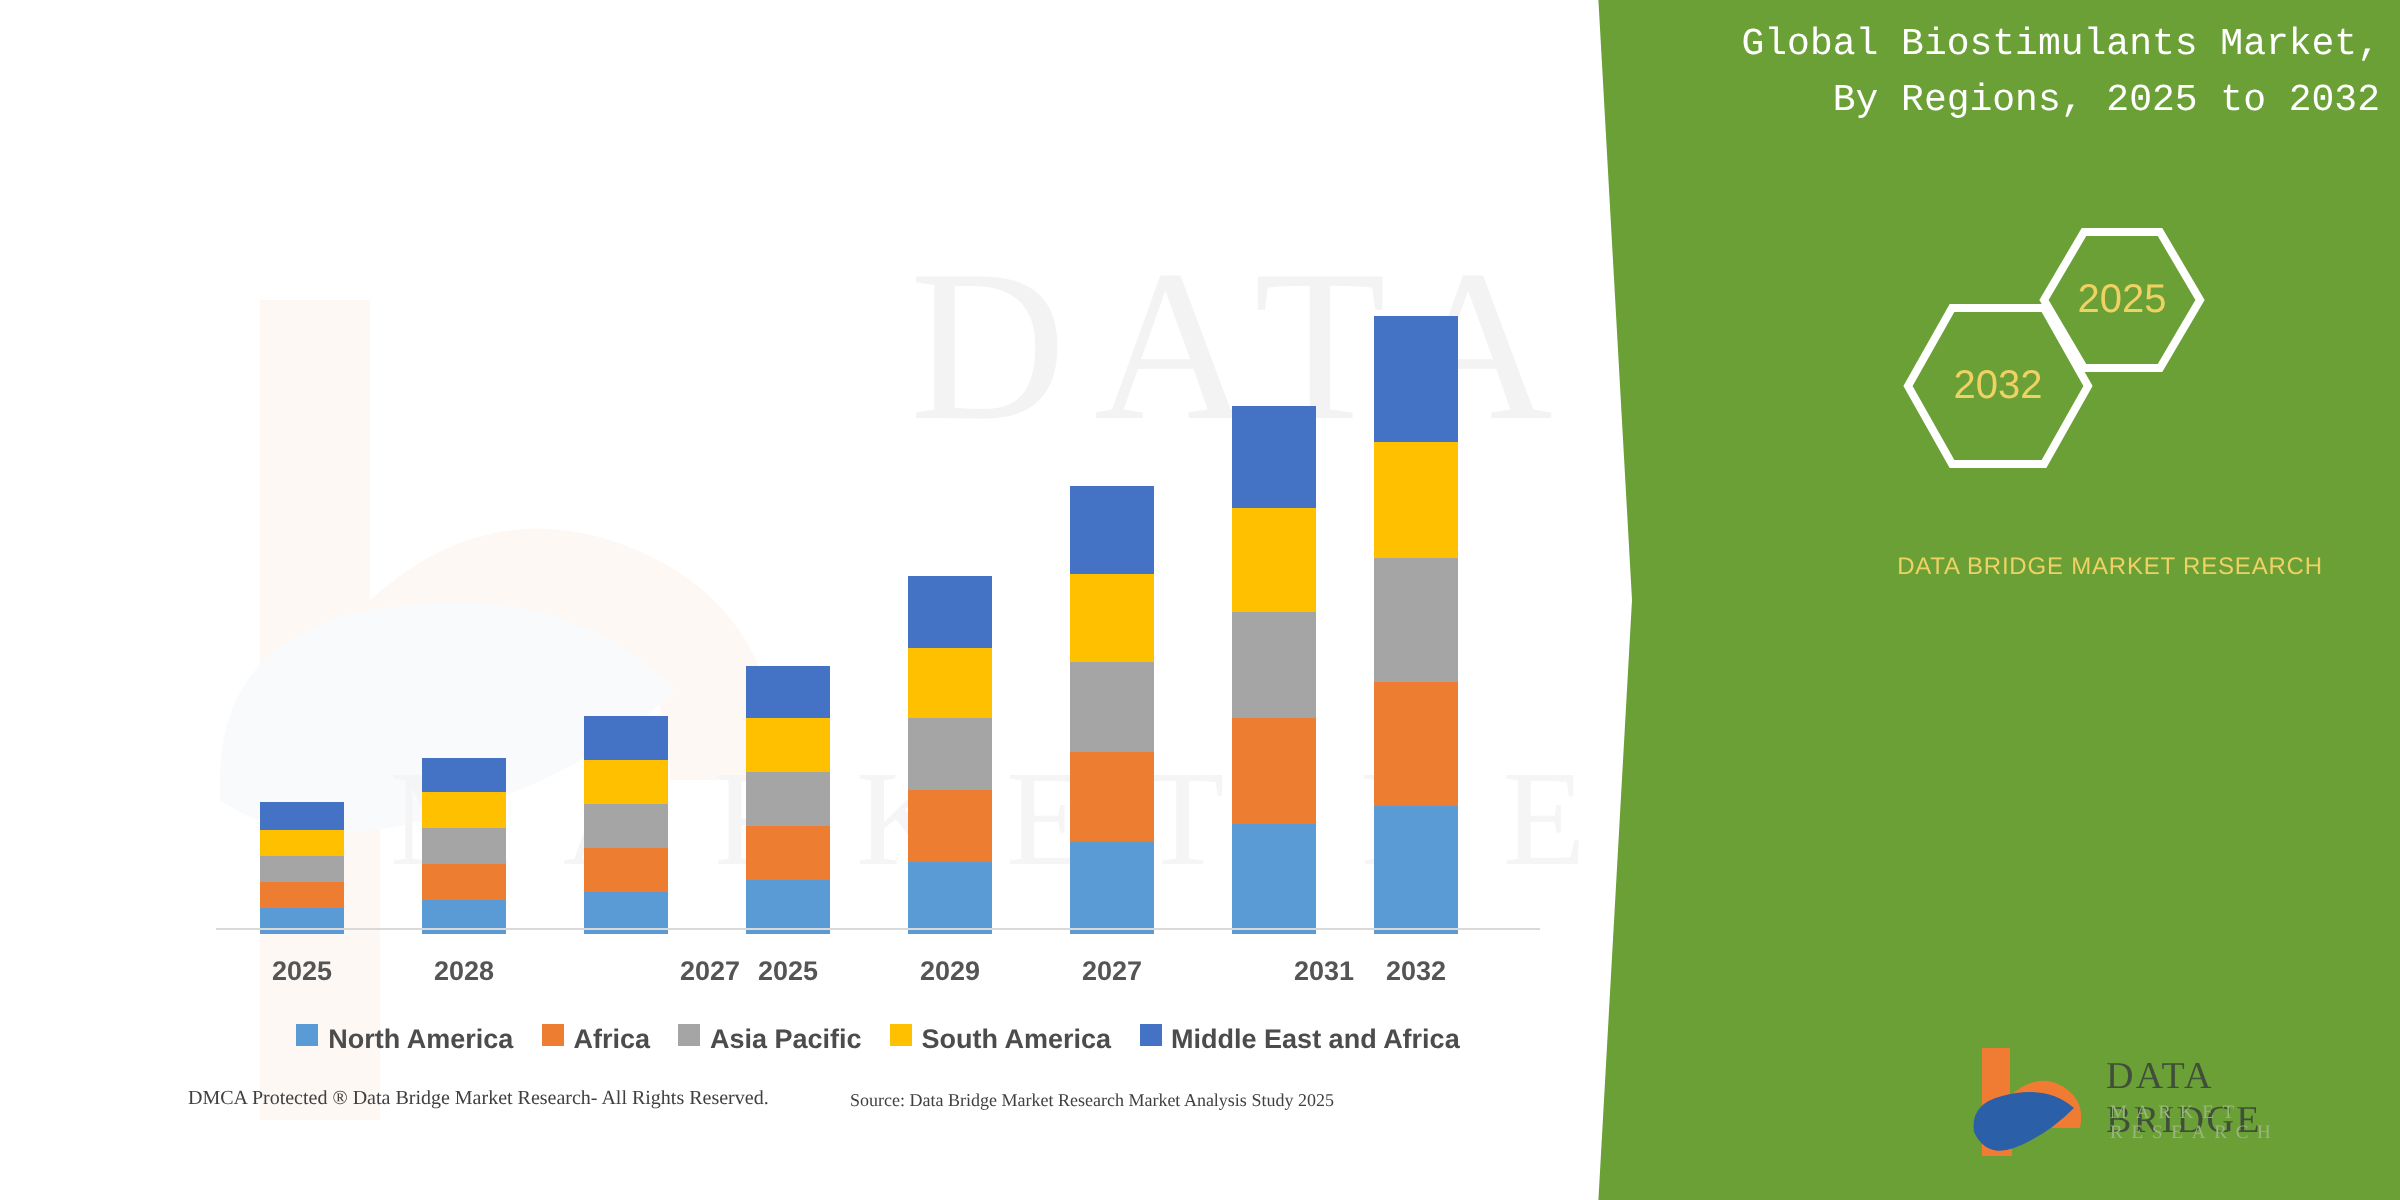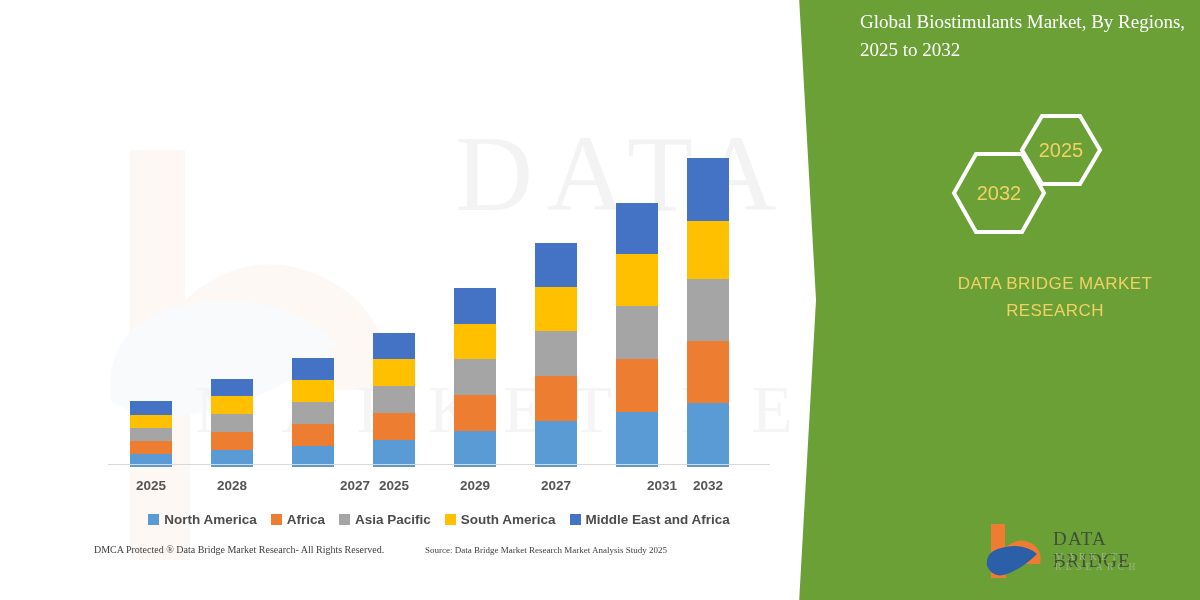--- a/index.html
+++ b/index.html
@@ -113,21 +113,21 @@
     left: 108px;
     top: 512px;
     width: 662px;
     display: flex;
     justify-content: center;
     align-items: center;
     gap: 14px;
   }
   .legend-item {
     display: flex;
-    align-items: center;
+    align-items: flex-start;
     gap: 5px;
   }
   .legend-swatch {
     width: 11px;
     height: 11px;
     flex: 0 0 auto;
   }
   .legend-label {
     font-size: 13.5px;
     font-weight: bold;
@@ -167,25 +167,25 @@
     width: 1200px;
     height: 600px;
     background: #6ba037;
     clip-path: polygon(66.6% 0%, 100% 0%, 100% 100%, 66.6% 100%, 68.0% 50%);
   }
   .panel-title {
     position: absolute;
     left: 860px;
     top: 8px;
     width: 330px;
-    text-align: left;
+    text-align: right;
     color: #ffffff;
     font-size: 19px;
     line-height: 28px;
-    font-family: Liberation Serif, serif;
+    font-family: Liberation Mono, monospace;
   }
 
   .hexwrap {
     position: absolute;
     left: 930px;
     top: 112px;
     width: 200px;
     height: 120px;
   }
   .hex {
@@ -205,21 +205,21 @@
   .hex-2025 { left: 88px; top: 0px;  width: 86px; height: 76px; }
   .hex-2032 { left: 20px; top: 38px; width: 98px; height: 86px; }
 
   .brand-name {
     position: absolute;
     left: 920px;
     top: 270px;
     width: 270px;
     text-align: center;
     color: #f0d264;
-    font-size: 17px;
+    font-size: 12px;
     line-height: 27px;
     letter-spacing: .4px;
     font-family: "Liberation Sans", sans-serif;
   }
 
   .logo {
     position: absolute;
     left: 985px;
     top: 522px;
     width: 200px;

